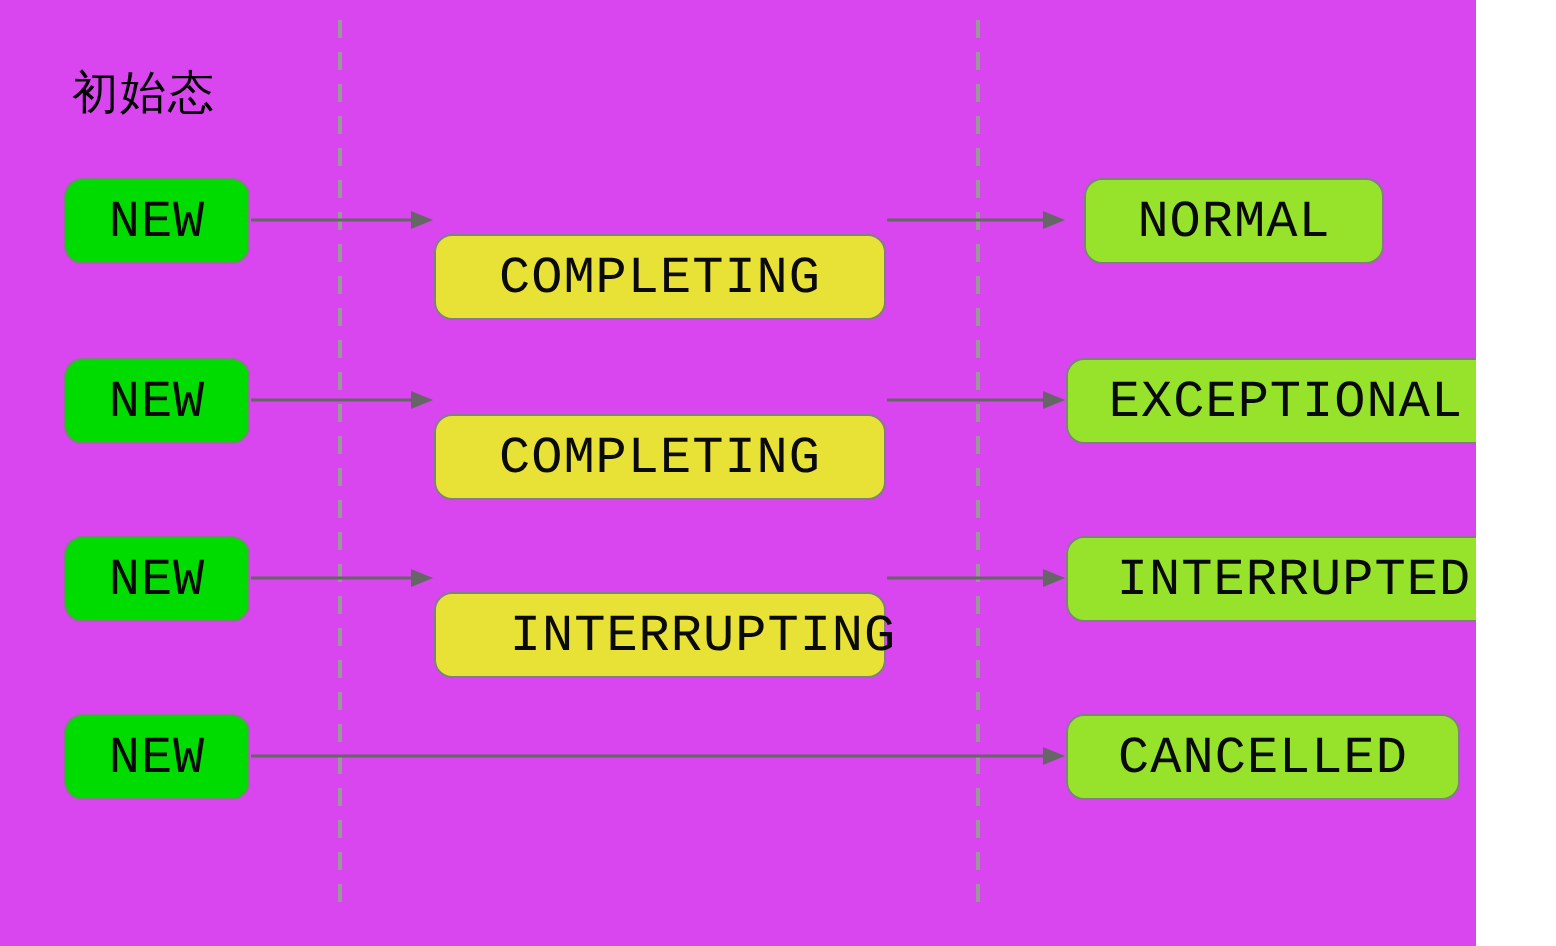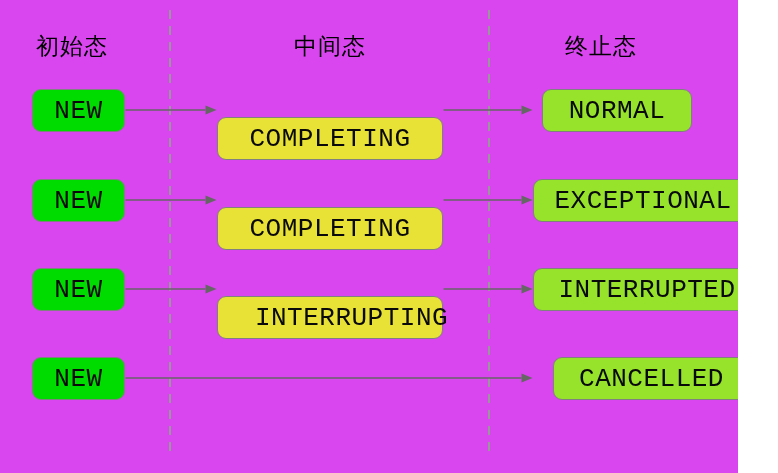--- a/index.html
+++ b/index.html
@@ -103,31 +103,29 @@
       <polygon class="arrow-head" points="532.5,289 521.5,284.5 521.5,293.5"></polygon>
     </g>
 
     <g>
       <line class="arrow-line" x1="125.5" y1="378" x2="521.5" y2="378"></line>
       <polygon class="arrow-head" points="532.5,378 521.5,373.5 521.5,382.5"></polygon>
     </g>
   </svg>
 
   <div class="col-header" style="left:2px;">初始态</div>
-  <div class="col-header" style="left:260px;">中间态</div>
-  <div class="col-header" style="left:531px;">终止态</div>
 
   <div class="node green" style="left:32px;  top:89px; width:93px;">NEW</div>
   <div class="node yellow" style="left:217px; top:89px; width:226px;">COMPLETING</div>
   <div class="node lime" style="left:542px; top:89px; width:150px;">NORMAL</div>
 
   <div class="node green" style="left:32px;  top:179px; width:93px;">NEW</div>
   <div class="node yellow" style="left:217px; top:179px; width:226px;">COMPLETING</div>
   <div class="node lime" style="left:533px; top:179px; width:220px;">EXCEPTIONAL</div>
 
   <div class="node green" style="left:32px;  top:268px; width:93px;">NEW</div>
   <div class="node yellow" style="left:217px; top:268px; width:226px;padding-left:43px;">INTERRUPTING</div>
   <div class="node lime" style="left:533px; top:268px; width:228px;">INTERRUPTED</div>
 
   <div class="node green" style="left:32px;  top:357px; width:93px;">NEW</div>
-  <div class="node lime" style="left:553px; top:357px; width:197px;">CANCELLED</div>
+  <div class="node lime" style="left:533px; top:357px; width:197px;">CANCELLED</div>
 
 </div>
 
 </body></html>

